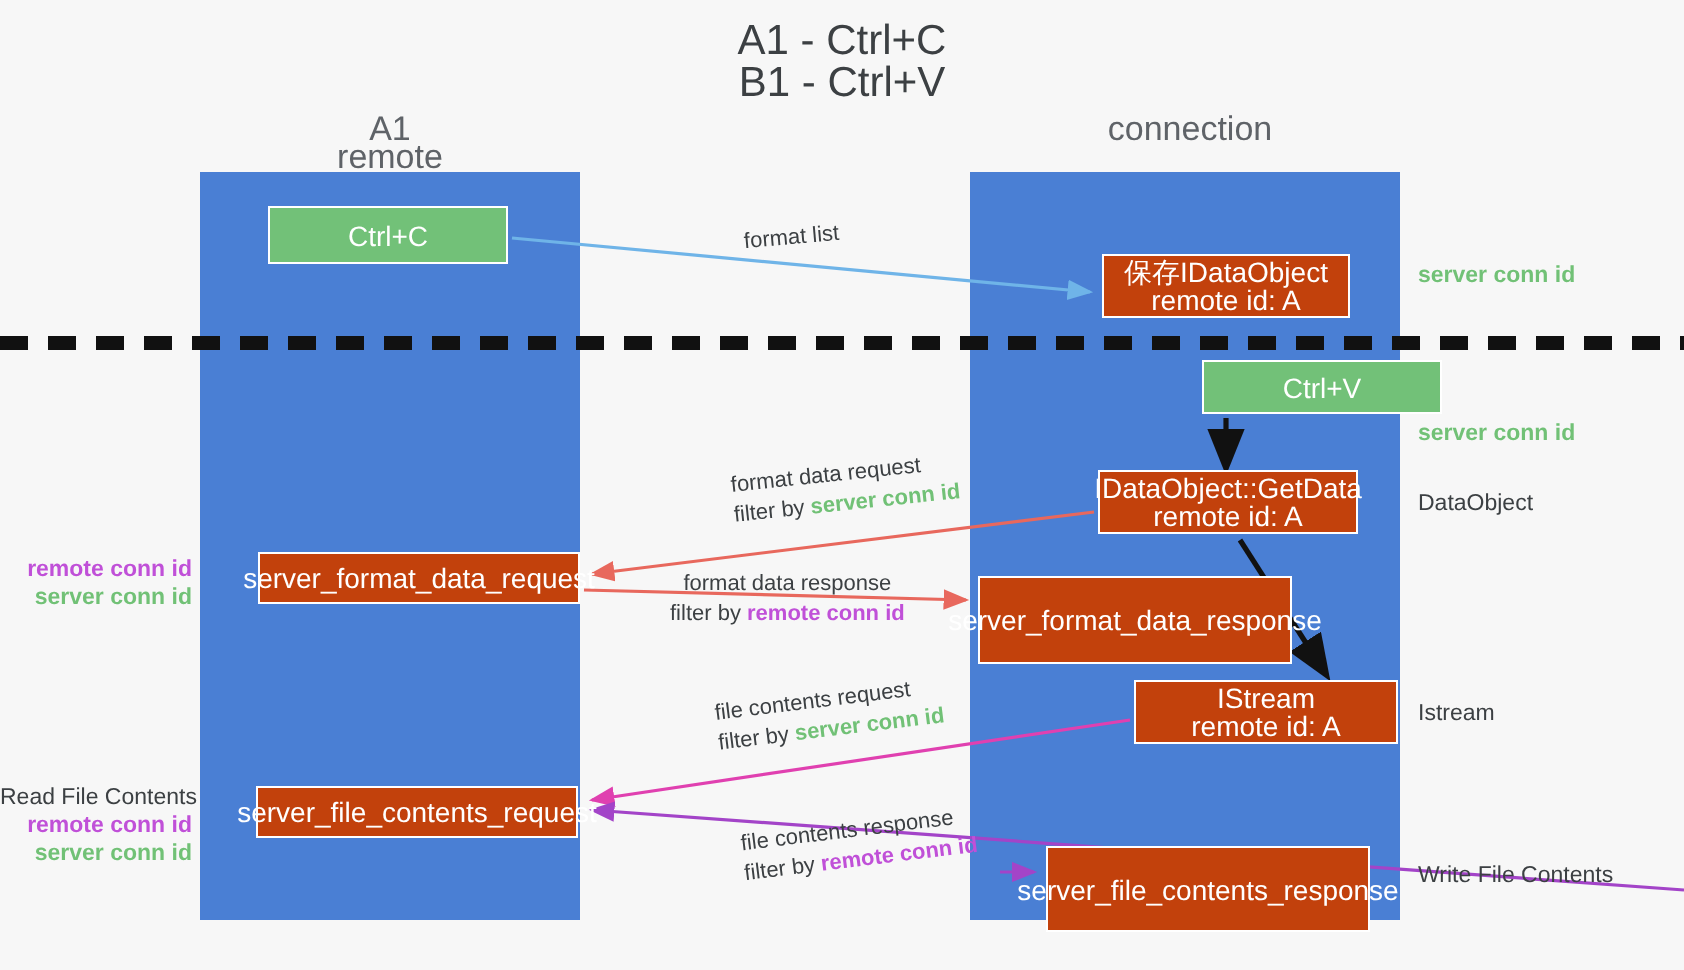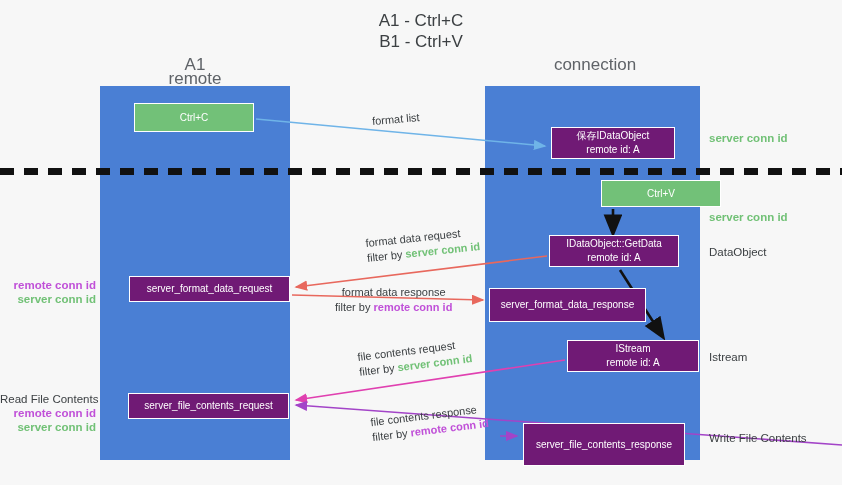--- a/index.html
+++ b/index.html
@@ -21,21 +21,21 @@
   }
 
   
   .title-block {
     position: absolute;
     left: 0;
     top: 10px;
     width: 842px;
     text-align: center;
     color: #3c4043;
-    font-size: 17px;
+    font-size: 21px;
     line-height: 21px;
   }
 
   
   .col-head {
     position: absolute;
     text-align: center;
     color: #5f6368;
     font-size: 17px;
     line-height: 14px;
@@ -70,41 +70,41 @@
     );
   }
 
   
   .node {
     position: absolute;
     box-sizing: border-box;
     border: 1px solid #ffffff;
     color: #ffffff;
     text-align: center;
-    font-size: 10px;
+    font-size: 14px;
     line-height: 14px;
     display: flex;
     flex-direction: column;
     align-items: center;
     justify-content: center;
     padding: 3px 6px;
     white-space: nowrap;
   }
   .node.green { background: #72c178; }
-  .node.orange { background: #701a75; }
+  .node.orange { background: #c2410c; }
   .node .sub { display: block; }
 
   
   #node-ctrlc   { left: 134px; top: 103px; width: 120px; height: 29px; }
   #node-save    { left: 551px; top: 127px; width: 124px; height: 32px; }
   #node-ctrlv   { left: 553px; top: 180px; width: 120px; height: 27px; margin-left: 48px; }
   #node-getdata { left: 549px; top: 235px; width: 130px; height: 32px; }
   #node-istream { left: 567px; top: 340px; width: 132px; height: 32px; }
   #node-sfdreq  { left: 129px; top: 276px; width: 161px; height: 26px; }
-  #node-sfdres  { left: 489px; top: 288px; width: 157px; height: 34px; }
+  #node-sfdres  { left: 489px; top: 288px; width: 157px; height: 44px; }
   #node-sfcreq  { left: 128px; top: 393px; width: 161px; height: 26px; }
   #node-sfcres  { left: 523px; top: 423px; width: 162px; height: 43px; }
 
   
   .side-note {
     position: absolute;
     font-size: 11.5px;
     line-height: 14px;
     white-space: nowrap;
   }

